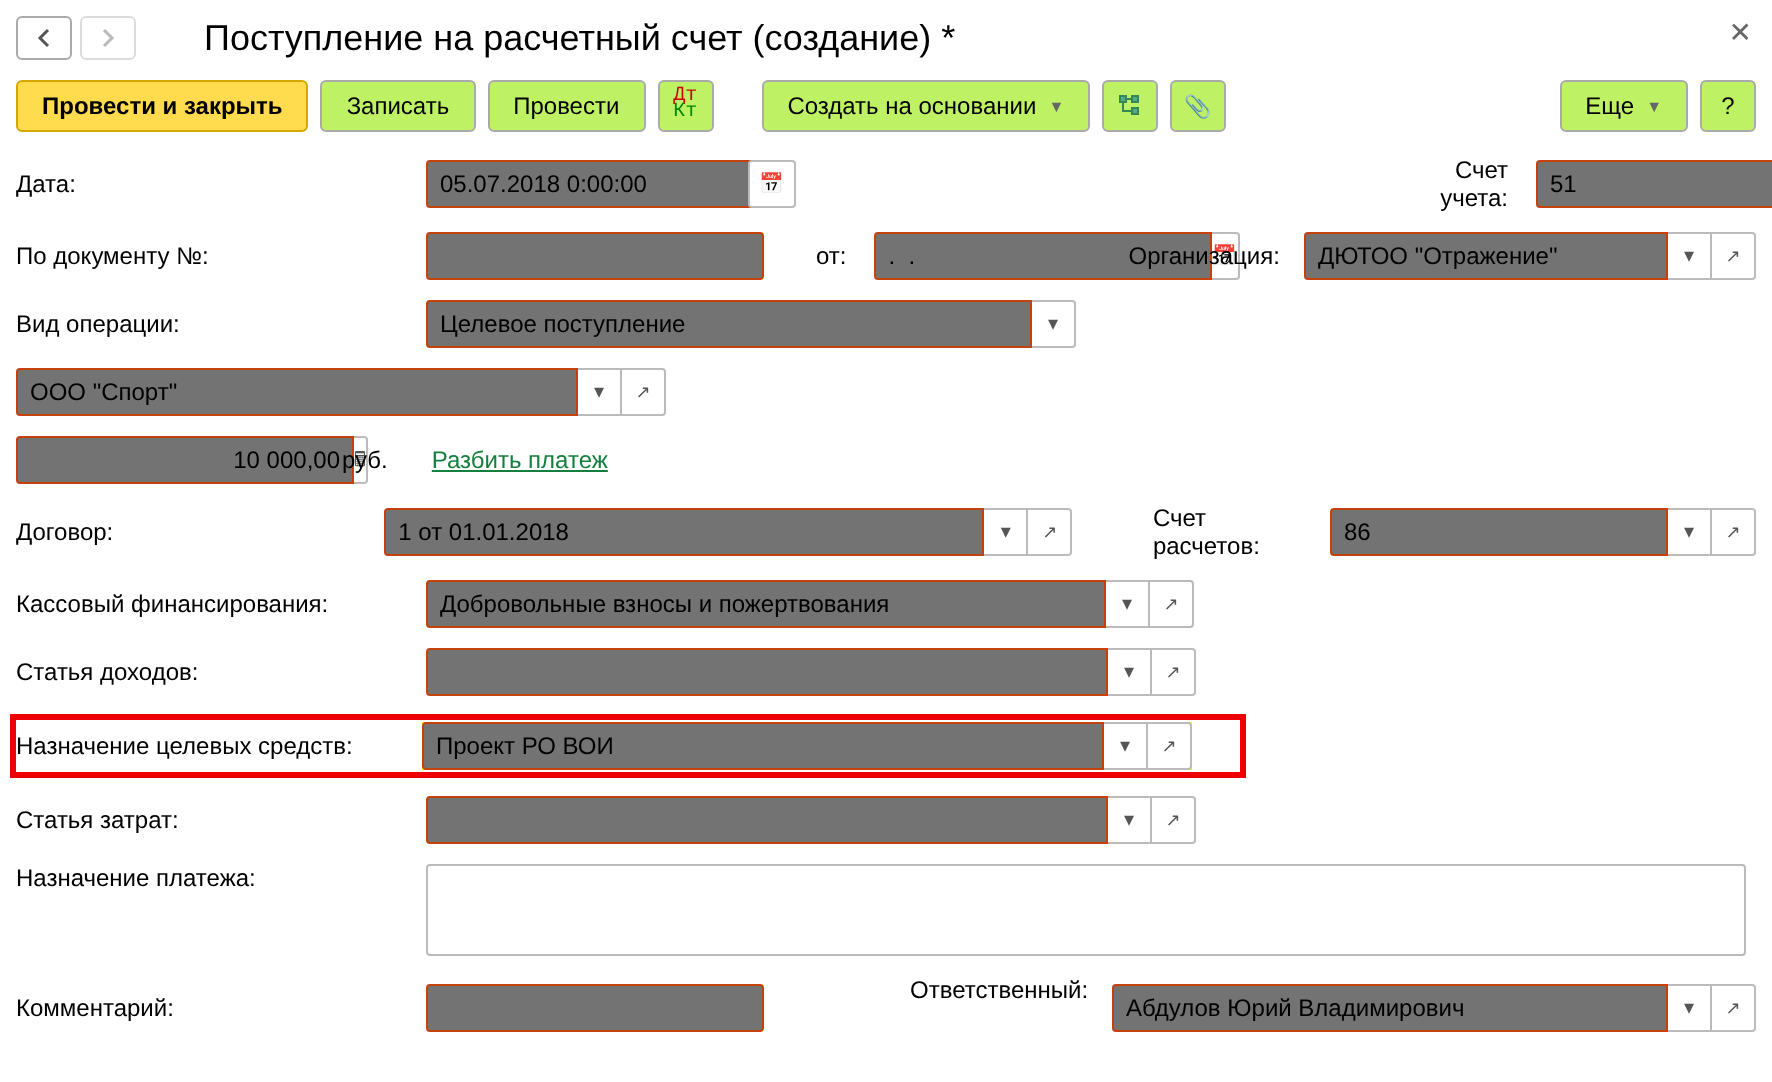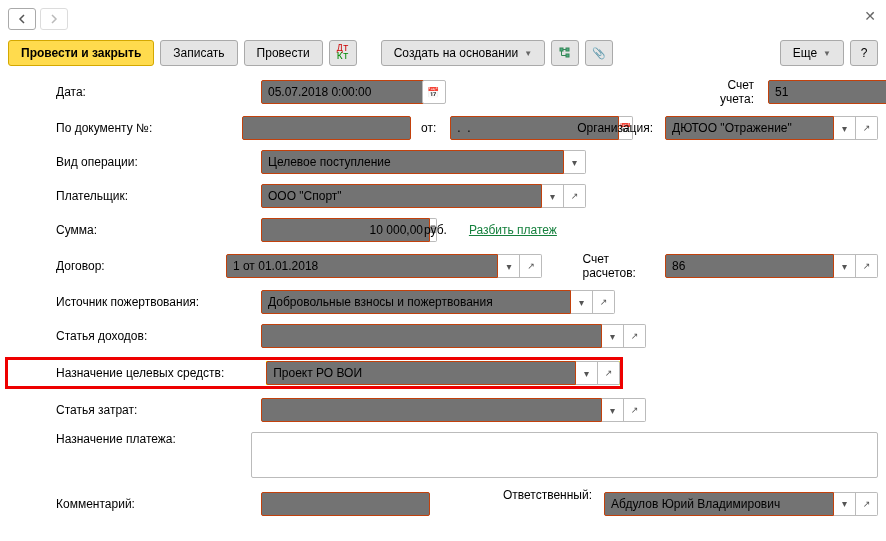--- a/index.html
+++ b/index.html
@@ -46,21 +46,21 @@
   .toolbar {
     display: flex;
     align-items: flex-end;
     margin-bottom: 12px;
     gap: 6px;
   }
   .btn {
     height: 26px;
     border: 1px solid #aaa;
     border-radius: 3px;
-    background: #e5e5e5;
+    background: #bef264;
     padding: 0 12px;
     display: inline-flex;
     align-items: center;
     cursor: pointer;
     font-size: 12px;
   }
   .btn-yellow {
     background: #ffdb4d;
     border-color: #d4a800;
     font-weight: bold;
@@ -85,21 +85,20 @@
     color: #666;
   }
   .form-row {
     display: flex;
     align-items: center;
     margin-bottom: 10px;
     min-height: 24px;
   }
   .label {
     padding-right: 8px;
-    margin-left: 48px;
   }
   .input-group {
     display: inline-flex;
     align-items: stretch;
     height: 24px;
   }
   .input-group input, .input-group .input-text {
     border: 1px solid #c2410c;
     border-radius: 2px 0 0 2px;
     padding: 2px 6px;
@@ -120,21 +119,20 @@
     justify-content: center;
     cursor: pointer;
     font-size: 10px;
     color: #555;
   }
   .ig-btn:last-child { border-radius: 0 2px 2px 0; }
   .link { color: #15803d; cursor: pointer; text-decoration: underline; }
   .red-highlight {
     outline: 3px solid #e00;
     outline-offset: -2px;
-    gap: 23px;
   }
   .yellow-inner {
     box-shadow: inset 0 0 0 2px yellow;
   }
   textarea {
     border: 1px solid #bbb;
     border-radius: 2px;
     padding: 4px 6px;
     font-family: inherit;
     font-size: 12px;
@@ -165,20 +163,21 @@
   <div class="nav-btn">
     <svg width="10" height="10" viewBox="0 0 10 10">
         <path d="M7 1 L3 5 L7 9" stroke="#555" stroke-width="1.5" fill="none"></path>
       </svg>
   </div>
   <div class="nav-btn disabled">
     <svg width="10" height="10" viewBox="0 0 10 10">
         <path d="M3 1 L7 5 L3 9" stroke="#555" stroke-width="1.5" fill="none"></path>
       </svg>
   </div>
+  <div class="title">Поступление на расчетный счет (создание) *</div>
   <div class="close-x">✕</div>
 </div>
 
 <div class="toolbar">
   <div class="btn btn-yellow">Провести и закрыть</div>
   <div class="btn">Записать</div>
   <div class="btn">Провести</div>
   <div class="btn btn-icon">
     <span class="dtkt"><span class="dt">Дт</span><br><span class="kt">Кт</span></span>
   </div>
@@ -242,30 +241,28 @@
 
 <div class="form-row">
   <span class="label" style="width:205px">Вид операции:</span>
   <div class="input-group" style="width:325px">
     <input style="flex: 1 1 0%;" value="Целевое поступление">
     <div class="ig-btn">▾</div>
   </div>
 </div>
 
 <div class="form-row">
-  <span class="label" style="width:205px">Плательщик:</span>
   <div class="input-group" style="width:325px">
     <input style="flex: 1 1 0%;" value="ООО &quot;Спорт&quot;">
     <div class="ig-btn">▾</div>
     <div class="ig-btn expand-icon"></div>
   </div>
 </div>
 
 <div class="form-row">
-  <span class="label" style="width:205px">Сумма:</span>
   <div class="input-group" style="width:155px">
     <input style="text-align: right; flex: 1 1 0%;" value="10 000,00">
     <div class="ig-btn calc-icon"></div>
   </div>
   <span class="label" style="margin:0 14px 0 8px">руб.</span>
   <span class="link">Разбить платеж</span>
 </div>
 
 <div class="form-row">
   <span class="label" style="width:205px">Договор:</span>
@@ -276,22 +273,22 @@
   </div>
   <span class="label" style="margin:0 6px 0 40px">Счет расчетов:</span>
   <div class="input-group" style="flex:1">
     <input style="flex: 1 1 0%;" value="86">
     <div class="ig-btn">▾</div>
     <div class="ig-btn expand-icon"></div>
   </div>
 </div>
 
 <div class="form-row">
-  <span class="label" style="width:205px">Источник пожертвования:</span>
-  <div class="input-group" style="width:354px">
+  <span class="label" style="width:205px">Кассовый финансирования:</span>
+  <div class="input-group" style="width:384px">
     <input style="flex: 1 1 0%;" value="Добровольные взносы и пожертвования">
     <div class="ig-btn">▾</div>
     <div class="ig-btn expand-icon"></div>
   </div>
 </div>
 
 <div class="form-row">
   <span class="label" style="width:205px">Статья доходов:</span>
   <div class="input-group" style="width:385px">
     <input style="flex: 1 1 0%;" value="">

